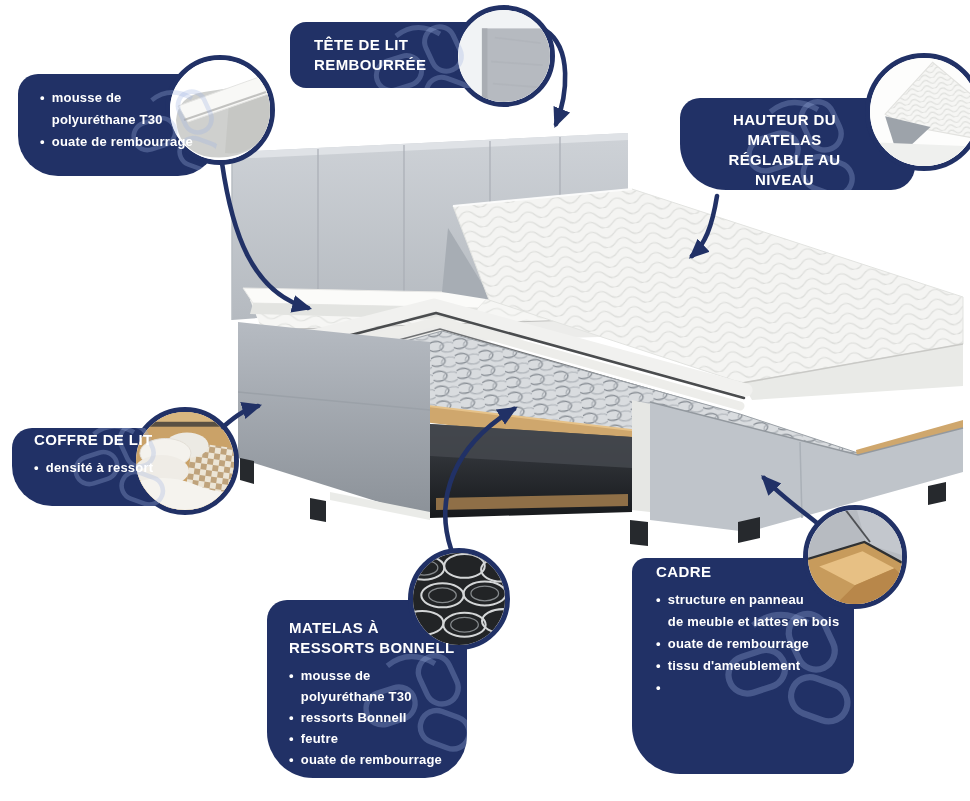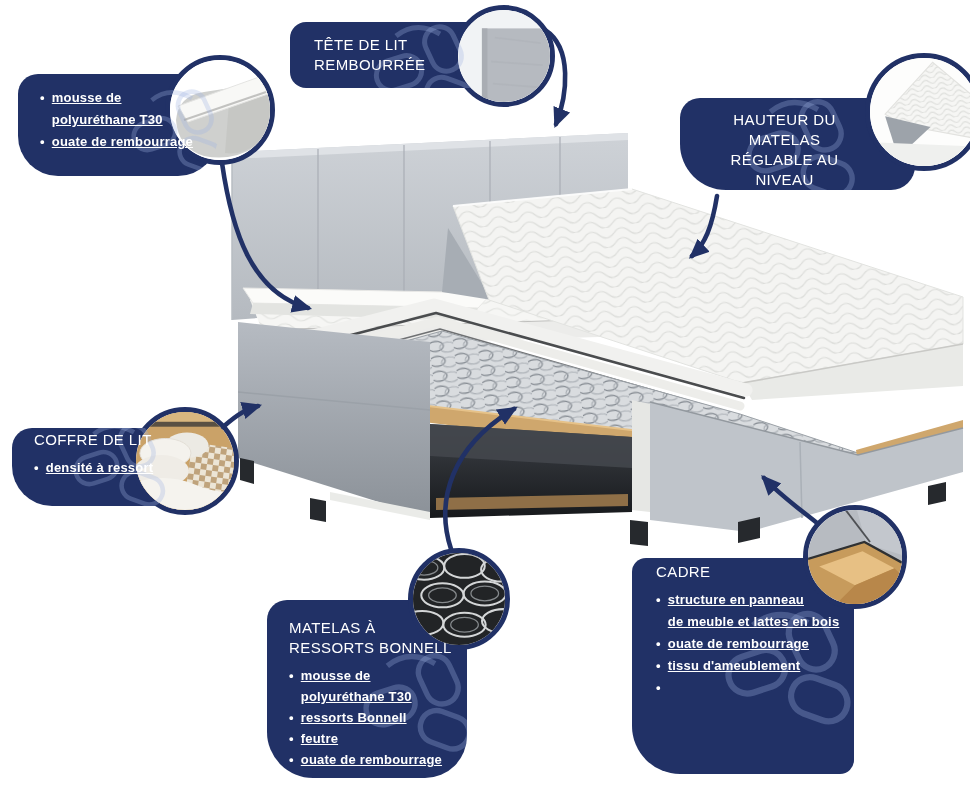--- a/index.html
+++ b/index.html
@@ -1,26 +1,26 @@
 <!DOCTYPE html>
 <html><head>
 <meta charset="utf-8">
 <style>
   html,body{margin:0;padding:0;background:#fff;}
   #stage{position:relative;width:970px;height:801px;background:#ffffff;overflow:hidden;
          font-family:"Liberation Sans",sans-serif;}
   svg{display:block;}
   
   .cbox{position:absolute;background:#213166;color:#fff;box-sizing:border-box;overflow:hidden;}
-  .cbox .title{font-weight:400;font-size:15px;letter-spacing:.4px;line-height:1.33;
+  .cbox .title{font-weight:700;font-size:15px;letter-spacing:.4px;line-height:1.33;
                white-space:pre-line;margin:0 0 7px 0;position:relative;z-index:2;}
   .cbox ul{list-style:none;margin:0;padding:0;position:relative;z-index:2;}
   .cbox li{display:flex;font-weight:700;font-size:13px;line-height:1.7;letter-spacing:.2px;}
   .cbox li .dot{margin-right:7px;flex:0 0 auto;}
-  .cbox li .b-text{white-space:pre-line;text-decoration:underline;}
+  .cbox li .b-text{white-space:pre-line;}
   .deco{position:absolute;z-index:1;color:rgba(160,180,225,.30);pointer-events:none;}
   #box-topper {left:18px;  top:74px;  width:200px;height:102px;border-radius:20px 26px 40px 40px;padding:13px 10px 0 22px;}
   #box-tete   {left:290px; top:22px;  width:235px;height:66px; border-radius:20px 34px 48px 20px;padding:13px 80px 0 24px;}
   #box-hauteur{left:680px; top:98px;  width:235px;height:92px; border-radius:20px 30px 24px 46px;padding:12px 50px 4px 24px;text-align:center;}
   #box-coffre {left:12px;  top:428px; width:196px;height:78px; border-radius:20px 30px 40px 40px;padding:2px 10px 0 22px;}
   #box-matelas{left:267px; top:600px; width:200px;height:178px;border-radius:20px 26px 42px 46px;padding:18px 8px 0 22px;}
   #box-matelas li{line-height:1.62;}
   #box-cadre  {left:632px; top:558px; width:222px;height:216px;border-radius:14px 14px 14px 48px;padding:4px 8px 0 24px;}
   
   .pcircle{position:absolute;border:5px solid #213166;border-radius:50%;overflow:hidden;background:#fff;}

